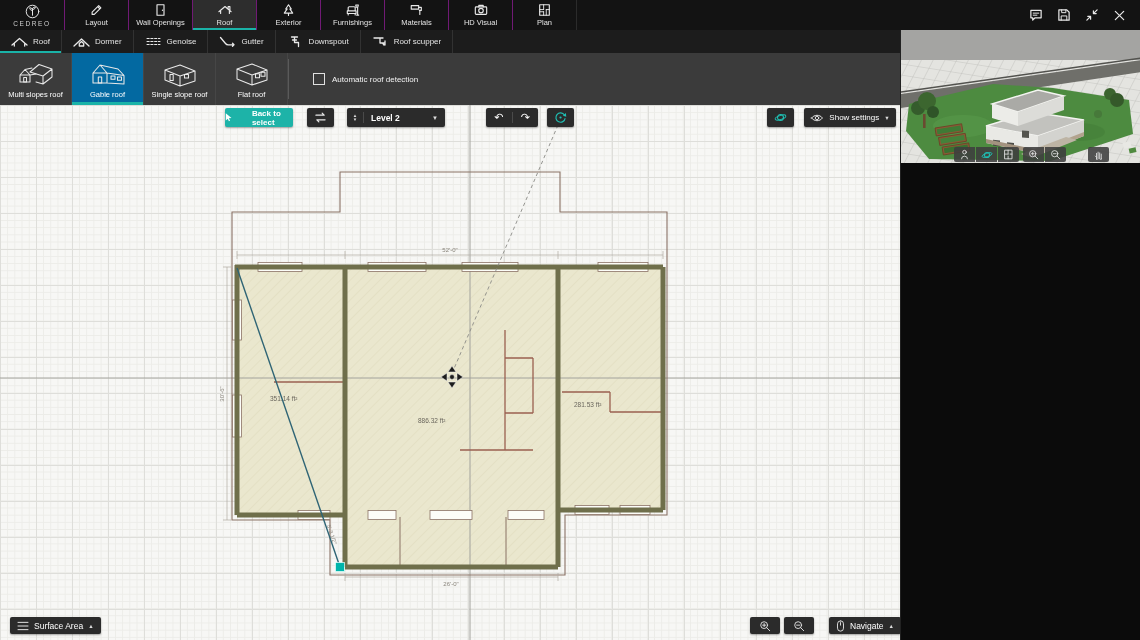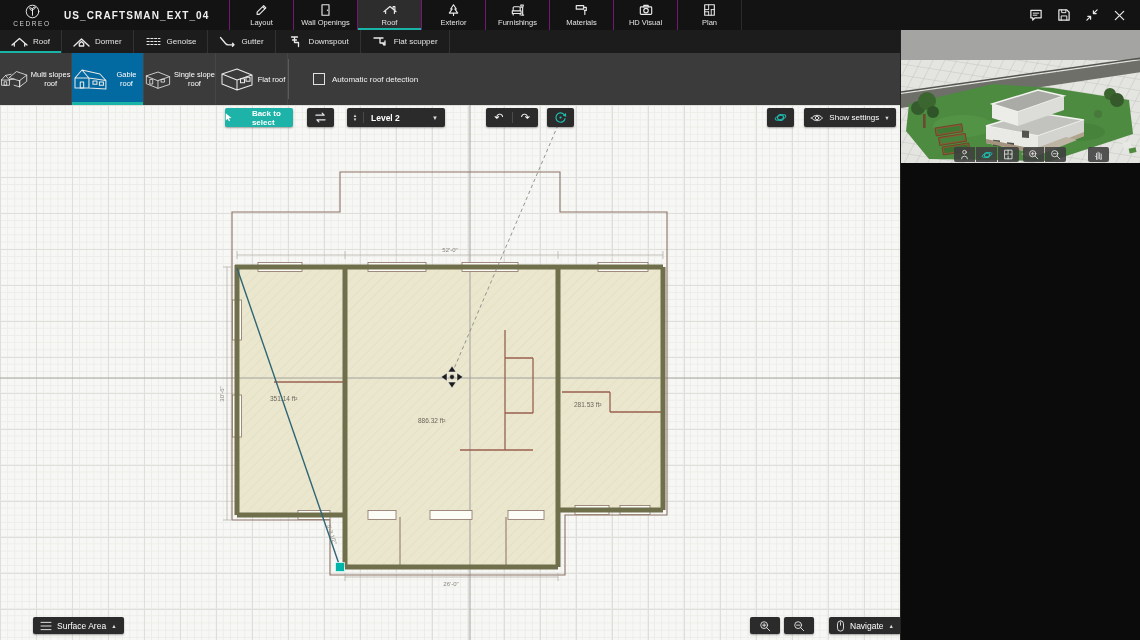--- a/index.html
+++ b/index.html
@@ -22,21 +22,21 @@
   .nav-tab .lbl{font-size:7.5px;color:#e3e3e3;white-space:nowrap;}
   .nav-tab.active{background:#2d2d2d;box-shadow:inset 0 -2px 0 #1ab3a8;}
   .win-icons{margin-left:auto;display:flex;align-items:center;gap:13px;padding-right:13px;}
   .win-btn{width:15px;height:15px;display:flex;align-items:center;justify-content:center;cursor:pointer;}
   
   .toolbar2{position:absolute;left:0;top:30px;width:900px;height:23px;background:#1c1c1c;display:flex;z-index:29;}
   .tool-tab{display:flex;align-items:center;gap:5px;padding:0 11px;color:#e3e3e3;font-size:8px;border-right:1px solid #323232;position:relative;cursor:pointer;white-space:nowrap;}
   .tool-tab.active::after{content:"";position:absolute;left:0;right:0;bottom:0;height:2px;background:#1ab3a8;}
   
   .toolbar3{position:absolute;left:0;top:53px;width:900px;height:52px;background:#3b3b3b;display:flex;align-items:stretch;z-index:28;}
-  .roof-type{width:71px;display:flex;flex-direction:row;align-items:center;justify-content:center;gap:2px;color:#fff;font-size:7.5px;border-right:1px solid #464646;cursor:pointer;text-align:center;}
+  .roof-type{width:71px;display:flex;flex-direction:column;align-items:center;justify-content:center;gap:2px;color:#fff;font-size:7.5px;border-right:1px solid #464646;cursor:pointer;text-align:center;}
   .roof-type.active{background:#0369a1;box-shadow:inset 0 -3px 0 #1ab3a8;}
   .big-divider{width:1px;background:#5a5a5a;margin:6px 0;}
   .auto-detect{display:flex;align-items:center;gap:7px;margin-left:24px;color:#f2f2f2;font-size:8px;cursor:pointer;}
   .checkbox{width:10px;height:10px;border:1px solid #e0e0e0;background:transparent;}
   
   .canvas{position:absolute;left:0;top:105px;width:900px;height:535px;overflow:hidden;
     background-color:#f7f7f5;
     background-image:
       linear-gradient(to right,#dededa 1px,transparent 1px),
       linear-gradient(to bottom,#dededa 1px,transparent 1px),
@@ -51,21 +51,21 @@
   .lvl-stepper{width:16px;display:flex;flex-direction:column;align-items:center;line-height:4px;font-size:4.5px;color:#ddd;}
   .lvl-div{width:1px;height:11px;background:#4a4a4a;margin-right:7px;}
   .lvl-caret{margin-left:auto;margin-right:7px;font-size:6px;color:#ddd;}
   .undo-redo{left:486px;top:3px;width:52px;font-size:11px;}
   .undo-redo span{flex:1;text-align:center;line-height:19px;}
   .ur-div{width:1px;height:11px;background:#4a4a4a;}
   .btn-compass{left:547px;top:3px;width:27px;}
   .btn-sync{left:767px;top:3px;width:27px;}
   .btn-settings{left:804px;top:3px;width:92px;font-size:8px;gap:5px;}
   .btn-bottom{position:absolute;height:17px;background:#2b2b2b;border-radius:2px;display:flex;align-items:center;color:#fff;font-size:8.5px;gap:5px;padding:0 7px;box-shadow:0 1px 2px rgba(0,0,0,.35);cursor:pointer;}
-  .btn-surface{left:10px;bottom:6px;margin-left:23px;}
+  .btn-surface{left:10px;bottom:6px;}
   .btn-zoom-in{left:750px;bottom:6px;width:30px;justify-content:center;padding:0;}
   .btn-zoom-out{left:784px;bottom:6px;width:30px;justify-content:center;padding:0;}
   .btn-navigate{left:829px;bottom:6px;}
   .caret-up{font-size:5.5px;color:#ddd;}
   
   .rpanel{position:absolute;left:900px;top:0;width:240px;height:640px;background:#0b0b0b;border-left:1px solid #222;}
   .preview{position:absolute;left:0;top:30px;width:240px;height:133px;overflow:hidden;background:#9e9e9c;}
   .pv-toolbar{position:absolute;top:147px;height:15px;display:flex;align-items:center;gap:1px;z-index:5;}
   .pv-g1{left:53px;}
   .pv-g2{left:122px;}
@@ -79,21 +79,20 @@
 <body>
 
 <div class="topbar">
   <div class="brand">
     <svg width="15" height="15" viewBox="0 0 16 16">
       <circle cx="8" cy="8" r="6.7" class="icn icn-thin"></circle>
       <path class="icn icn-thin" d="M8,12 V5 M8,7 C6,7 5,5.5 5,4 C7,4 8,5 8,7 M8,6 C10,6 11,4.5 11,3.2 C9,3.2 8,4 8,6"></path>
     </svg>
     <span class="brand-name">CEDREO</span>
   </div>
-  <div class="project-title">US_CRAFTSMAN_EXT_04</div>
 
   <div class="nav">
     <div class="nav-tab">
       <svg width="15" height="14" viewBox="0 0 16 16">
         <path class="icn" d="M3,13 L3,10.5 L10.5,3 L13,5.5 L5.5,13 Z M9.3,4.2 L11.8,6.7"></path>
       </svg>
       <span class="lbl">Layout</span>
     </div>
     <div class="nav-tab">
       <svg width="15" height="14" viewBox="0 0 16 16">
@@ -198,21 +197,21 @@
   <div class="tool-tab">
     <svg width="17" height="13" viewBox="0 0 17 13">
       <path class="icn" d="M4.5,2 h6 M7.5,2 V7.5 h4 V11.5 M5.5,5 h4"></path>
     </svg>
     <span>Downspout</span>
   </div>
   <div class="tool-tab">
     <svg width="17" height="13" viewBox="0 0 17 13">
       <path class="icn" d="M2,3 h9 M8,3 V8 h5 M13,6 v4 M10.5,8 l1.5,2"></path>
     </svg>
-    <span>Flat scupper</span>
+    <span>Roof scupper</span>
   </div>
 </div>
 
 <div class="toolbar3">
   <div class="roof-type">
     <svg width="38" height="28" viewBox="0 0 36 28">
       <path class="icn icn-thin" d="M2,15 L7,9.5 L12,15 Z M2,15 V22 H12 V15 M7,9.5 L14,8 M12,15 L18,14"></path>
       <path class="icn icn-thin" d="M12,12 L21,4.5 L34,9 L25,16 Z M25,16 V24 L18,22 M34,9 V17 L25,24 M25,16 V24"></path>
       <rect class="icn icn-thin" x="5.7" y="17.5" width="2.8" height="4.5"></rect>
     </svg>

